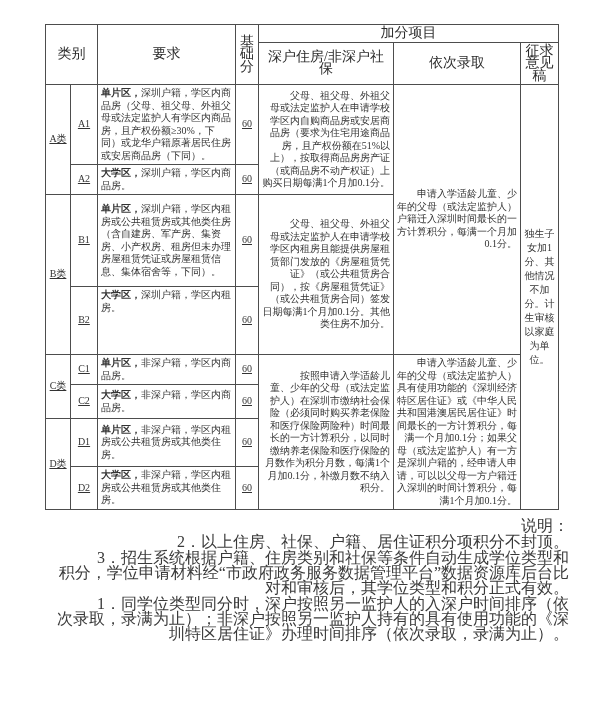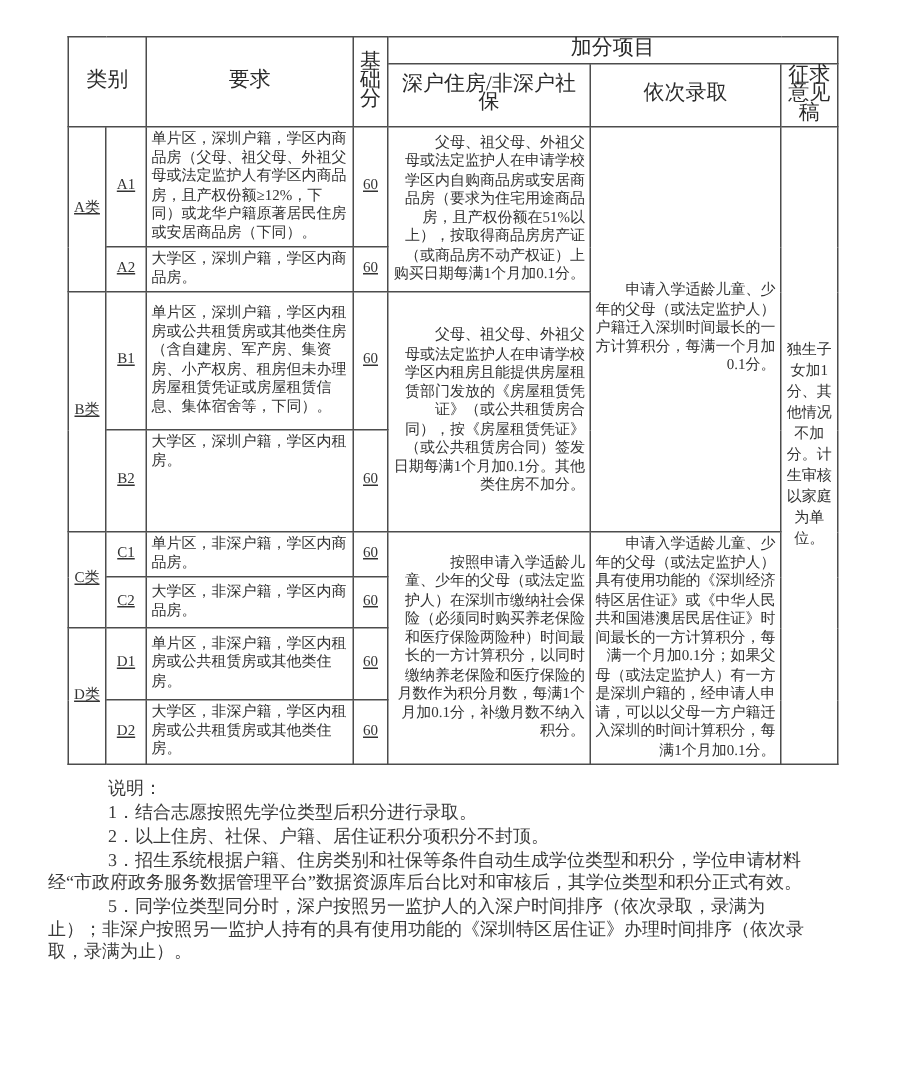--- a/index.html
+++ b/index.html
@@ -33,40 +33,41 @@
   table.points td, table.points th {
     border:1px solid #4d4d4d;
     padding:2px 3px;
     vertical-align:middle;
     word-break:break-all;
     font-weight:normal;
   }
   th.hdr { font-weight:bold; text-align:center; font-size:14px; color:#2b2b2b; }
   td.center { text-align:center;text-decoration:underline; }
   td.req { text-align:left; padding:3px 5px; }
-  td.req .lead { font-weight:normal;margin-top:45px; }
+  td.req .lead { font-weight:bold;margin-top:45px; }
   td.long { text-align:right; padding:3px 6px; }
   td.long .para { text-indent:2em; }
   td.jisheng { text-align:center; padding:2px 5px; line-height:14px; }
   tr.h1 { height:16px; }
   tr.h2 { height:26px; }
   tr.ra1 { height:76px; }
   tr.ra2 { height:27px; }
   tr.rb1 { height:92px; }
   tr.rb2 { height:68px; }
   tr.rc1 { height:30px; }
   tr.rc2 { height:34px; }
   tr.rd1 { height:43px; }
   tr.rd2 { height:43px; }
   .notes {
-    margin:8px 0 0 32px;
+    margin:8px 0 0 56px;
     width:513px;
-    font-size:12px;
+    font-size:16px;
     line-height:15px;
     color:#3a3a3a;
+    text-align:right;
   }
   .notes p { margin:0 0 1px 0; text-indent:40px; }
 </style>
 </head>
 <body>
 
 <div class="page">
 
   <div class="doc-title">
   </div>
@@ -91,21 +92,21 @@
         </tr>
         <tr class="h2">
           <th class="hdr">深户住房/非深户社保</th>
           <th class="hdr">依次录取</th>
           <th class="hdr">征求意见稿</th>
         </tr>
 
         <tr class="ra1">
           <td class="center" rowspan="2">A类</td>
           <td class="center">A1</td>
-          <td class="req"><span class="lead">单片区，</span><span>深圳户籍，学区内商品房（父母、祖父母、外祖父母或法定监护人有学区内商品房，且产权份额≥12%，下同）或龙华户籍原著居民住房或安居商品房（下同）。</span></td>
+          <td class="req"><span class="lead">单片区，</span><span>深圳户籍，学区内商品房（父母、祖父母、外祖父母或法定监护人有学区内商品房，且产权份额≥30%，下同）或龙华户籍原著居民住房或安居商品房（下同）。</span></td>
           <td class="center">60</td>
           <td class="long" rowspan="2">
               <div class="para">父母、祖父母、外祖父母或法定监护人在申请学校学区内自购商品房或安居商品房（要求为住宅用途商品房，且产权份额在51%以上），按取得商品房房产证（或商品房不动产权证）上购买日期每满1个月加0.1分。</div>
             </td>
           <td class="long" rowspan="4">
               <div class="para">申请入学适龄儿童、少年的父母（或法定监护人）户籍迁入深圳时间最长的一方计算积分，每满一个月加0.1分。</div>
             </td>
           <td class="jisheng" rowspan="8">独生子女加1分、其他情况不加分。计生审核以家庭为单位。</td>
         </tr>
         <tr class="ra2">
@@ -157,19 +158,18 @@
           <td class="center">D2</td>
           <td class="req"><span class="lead">大学区，</span><span>非深户籍，学区内租房或公共租赁房或其他类住房。</span></td>
           <td class="center">60</td>
         </tr>
       </tbody>
     </table>
   </div>
 
   <div class="notes">
     <p>说明：</p>
-    <p>1．结合志愿按照先学位类型后积分进行录取。</p>
     <p>2．以上住房、社保、户籍、居住证积分项积分不封顶。</p>
     <p>3．招生系统根据户籍、住房类别和社保等条件自动生成学位类型和积分，学位申请材料经“市政府政务服务数据管理平台”数据资源库后台比对和审核后，其学位类型和积分正式有效。</p>
-    <p>5．同学位类型同分时，深户按照另一监护人的入深户时间排序（依次录取，录满为止）；非深户按照另一监护人持有的具有使用功能的《深圳特区居住证》办理时间排序（依次录取，录满为止）。</p>
+    <p>1．同学位类型同分时，深户按照另一监护人的入深户时间排序（依次录取，录满为止）；非深户按照另一监护人持有的具有使用功能的《深圳特区居住证》办理时间排序（依次录取，录满为止）。</p>
   </div>
 
 </div>
 
 </body></html>

